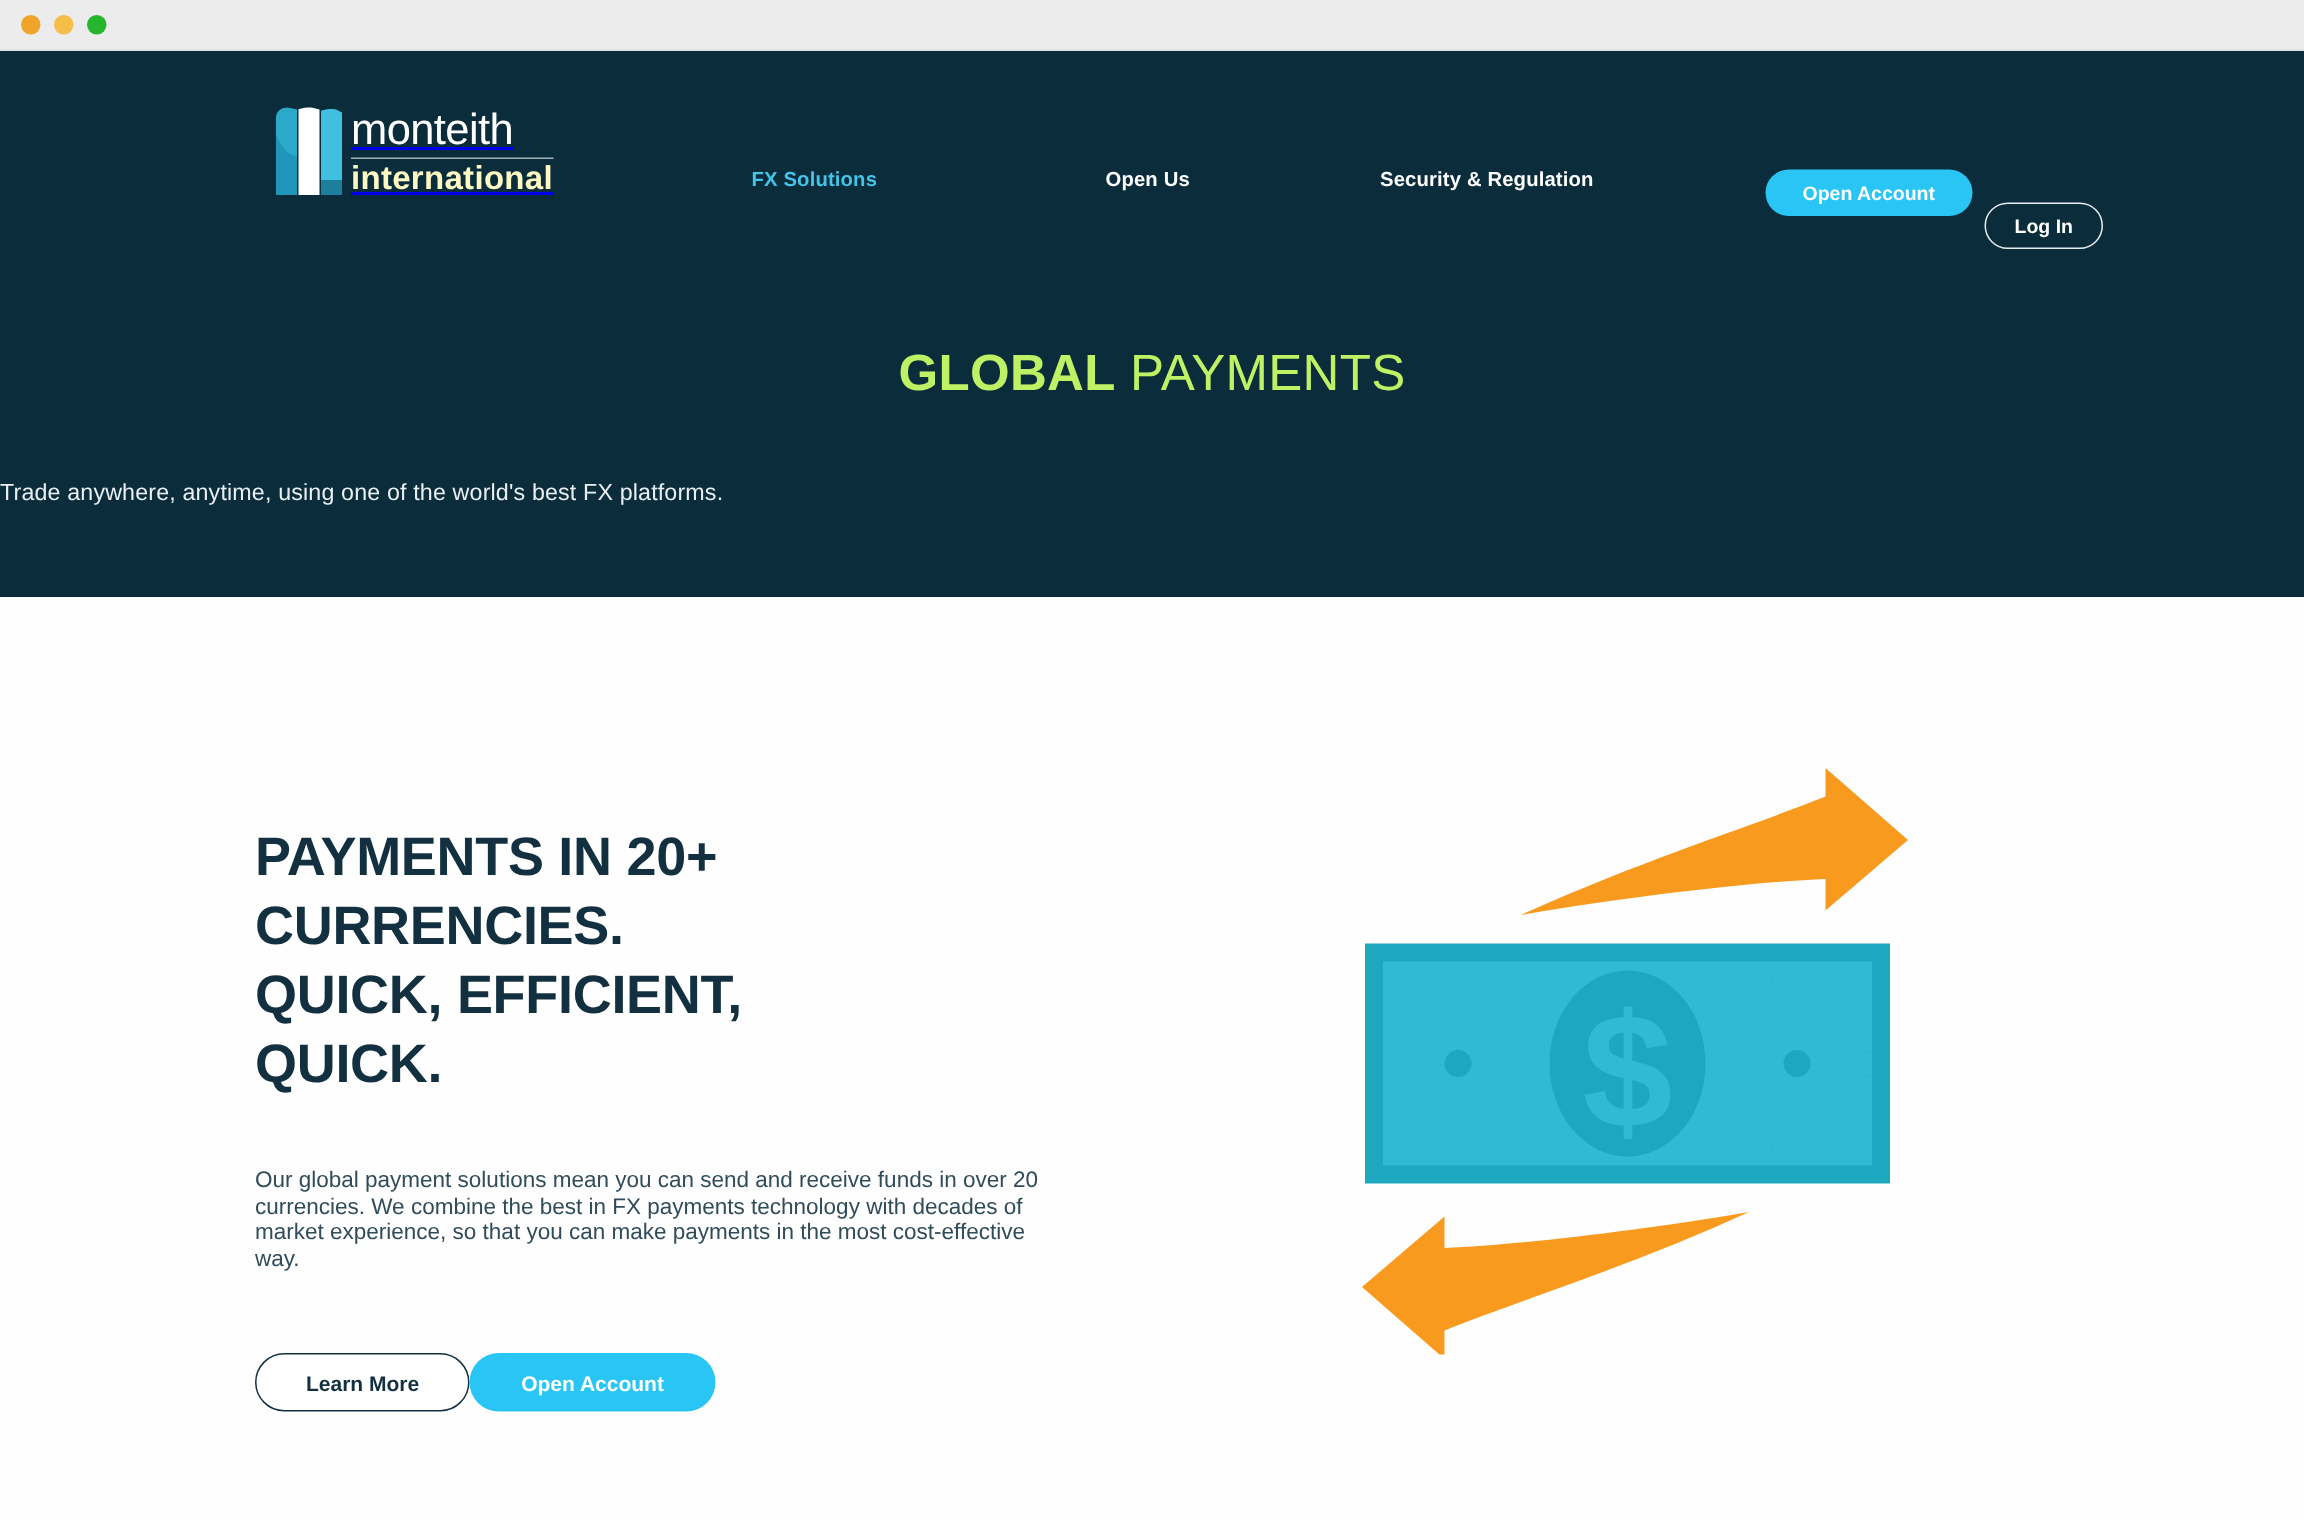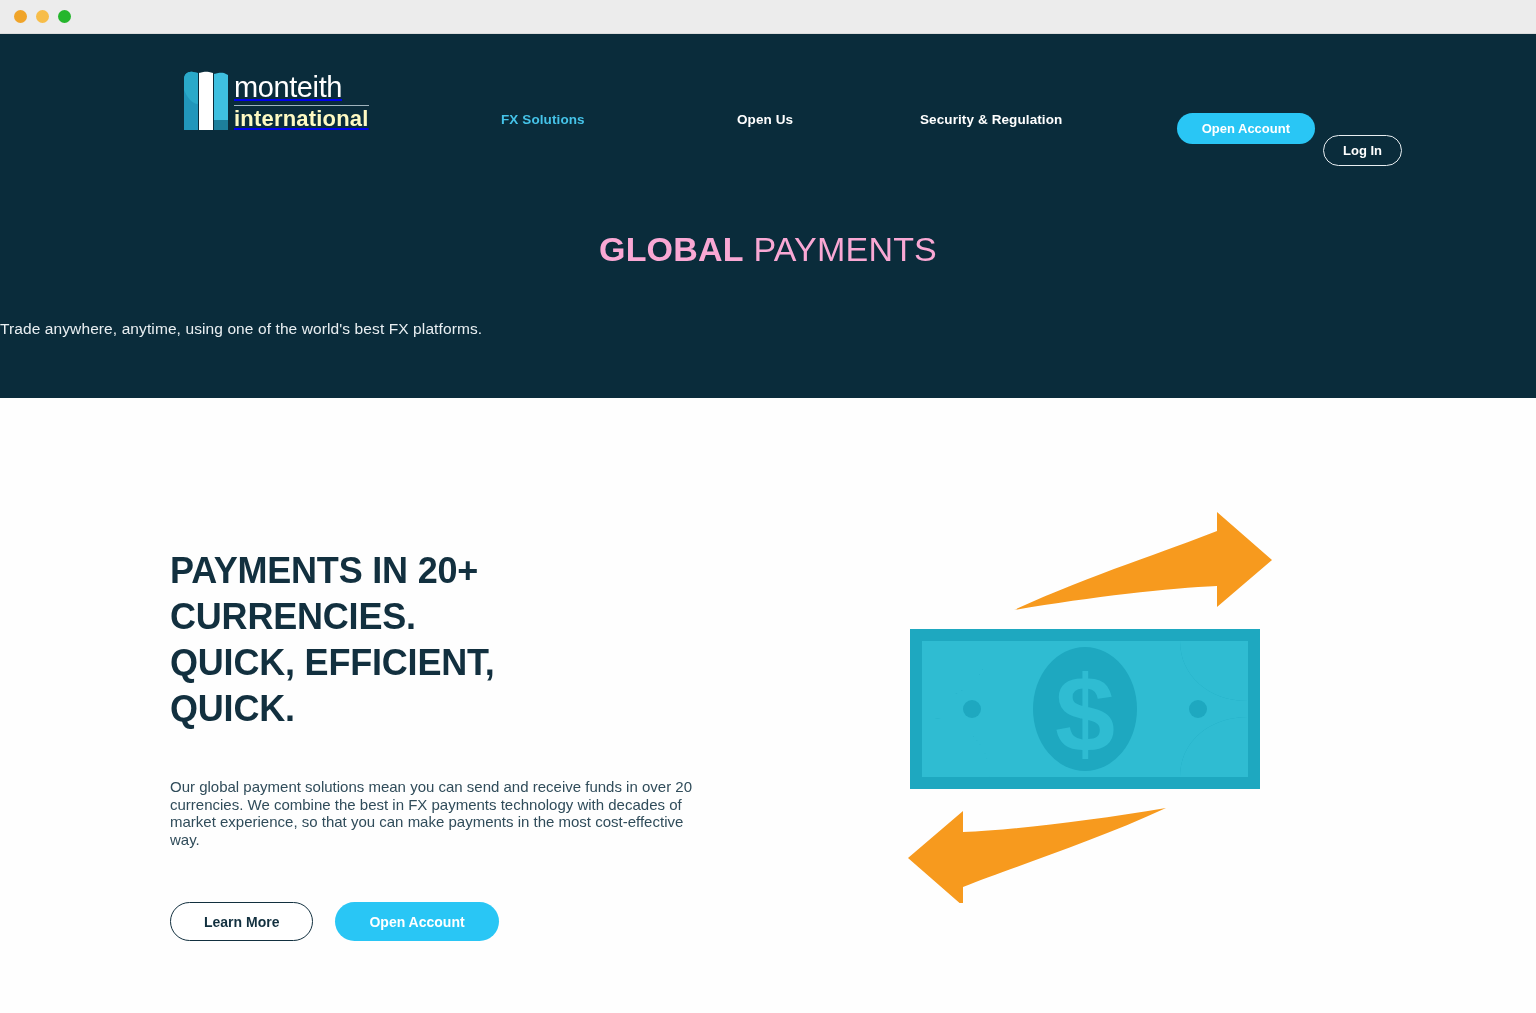--- a/index.html
+++ b/index.html
@@ -83,21 +83,21 @@
   }
   .btn-outline-light{
     background:transparent; color:#ffffff;
     border:1.4px solid #e8eef1;
     font-size:13px; font-weight:700;
     height:31px; padding:0 19px; border-radius:16px;margin-top:44px;
   }
 
   .hero-title{
     position:absolute; top:196px; width:100%; text-align:center;
-    font-size:34px; color:#f9a8d4; letter-spacing:0.2px;
+    font-size:34px; color:#bef264; letter-spacing:0.2px;
   }
   .hero-title b{ font-weight:700; }
   .hero-title span{ font-weight:300; }
   .hero-sub{
     position:absolute; top:286px; width:100%; text-align:left;
     font-size:15.5px; font-weight:400; color:#e9eff2;
     letter-spacing:0.1px;
   }
 
   
@@ -110,21 +110,21 @@
     font-size:36px; line-height:46px; color:#12303f;
     letter-spacing:-0.2px; margin:0;
   }
   .headline .bold{ font-weight:700; display:block; }
   .headline .light{ font-weight:700; display:block; }
   .body-copy{
     margin-top:46px;
     font-size:15px; line-height:17.5px; color:#304c5a;
     width:533px; font-weight:400;
   }
-  .cta-row{ margin-top:54px; display:flex; align-items:center; gap:22px; }
+  .cta-row{ margin-top:54px; display:flex; align-items:center; }
   .btn-outline-dark{
     background:#ffffff; color:#12303f;
     border:1.5px solid #12303f;
     font-size:14px; font-weight:700;
     height:39px; padding:0 33px; border-radius:20px;
   }
   .btn-cta-primary{
     background:#29c6f5; color:#ffffff;
     font-size:14px; font-weight:700;
     height:39px; padding:0 34px; border-radius:20px;

